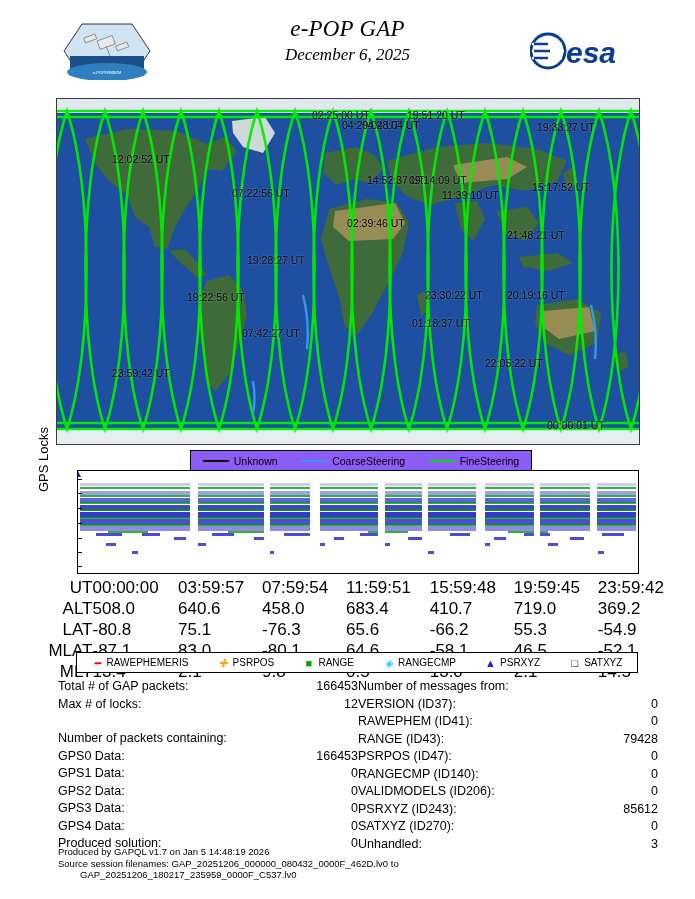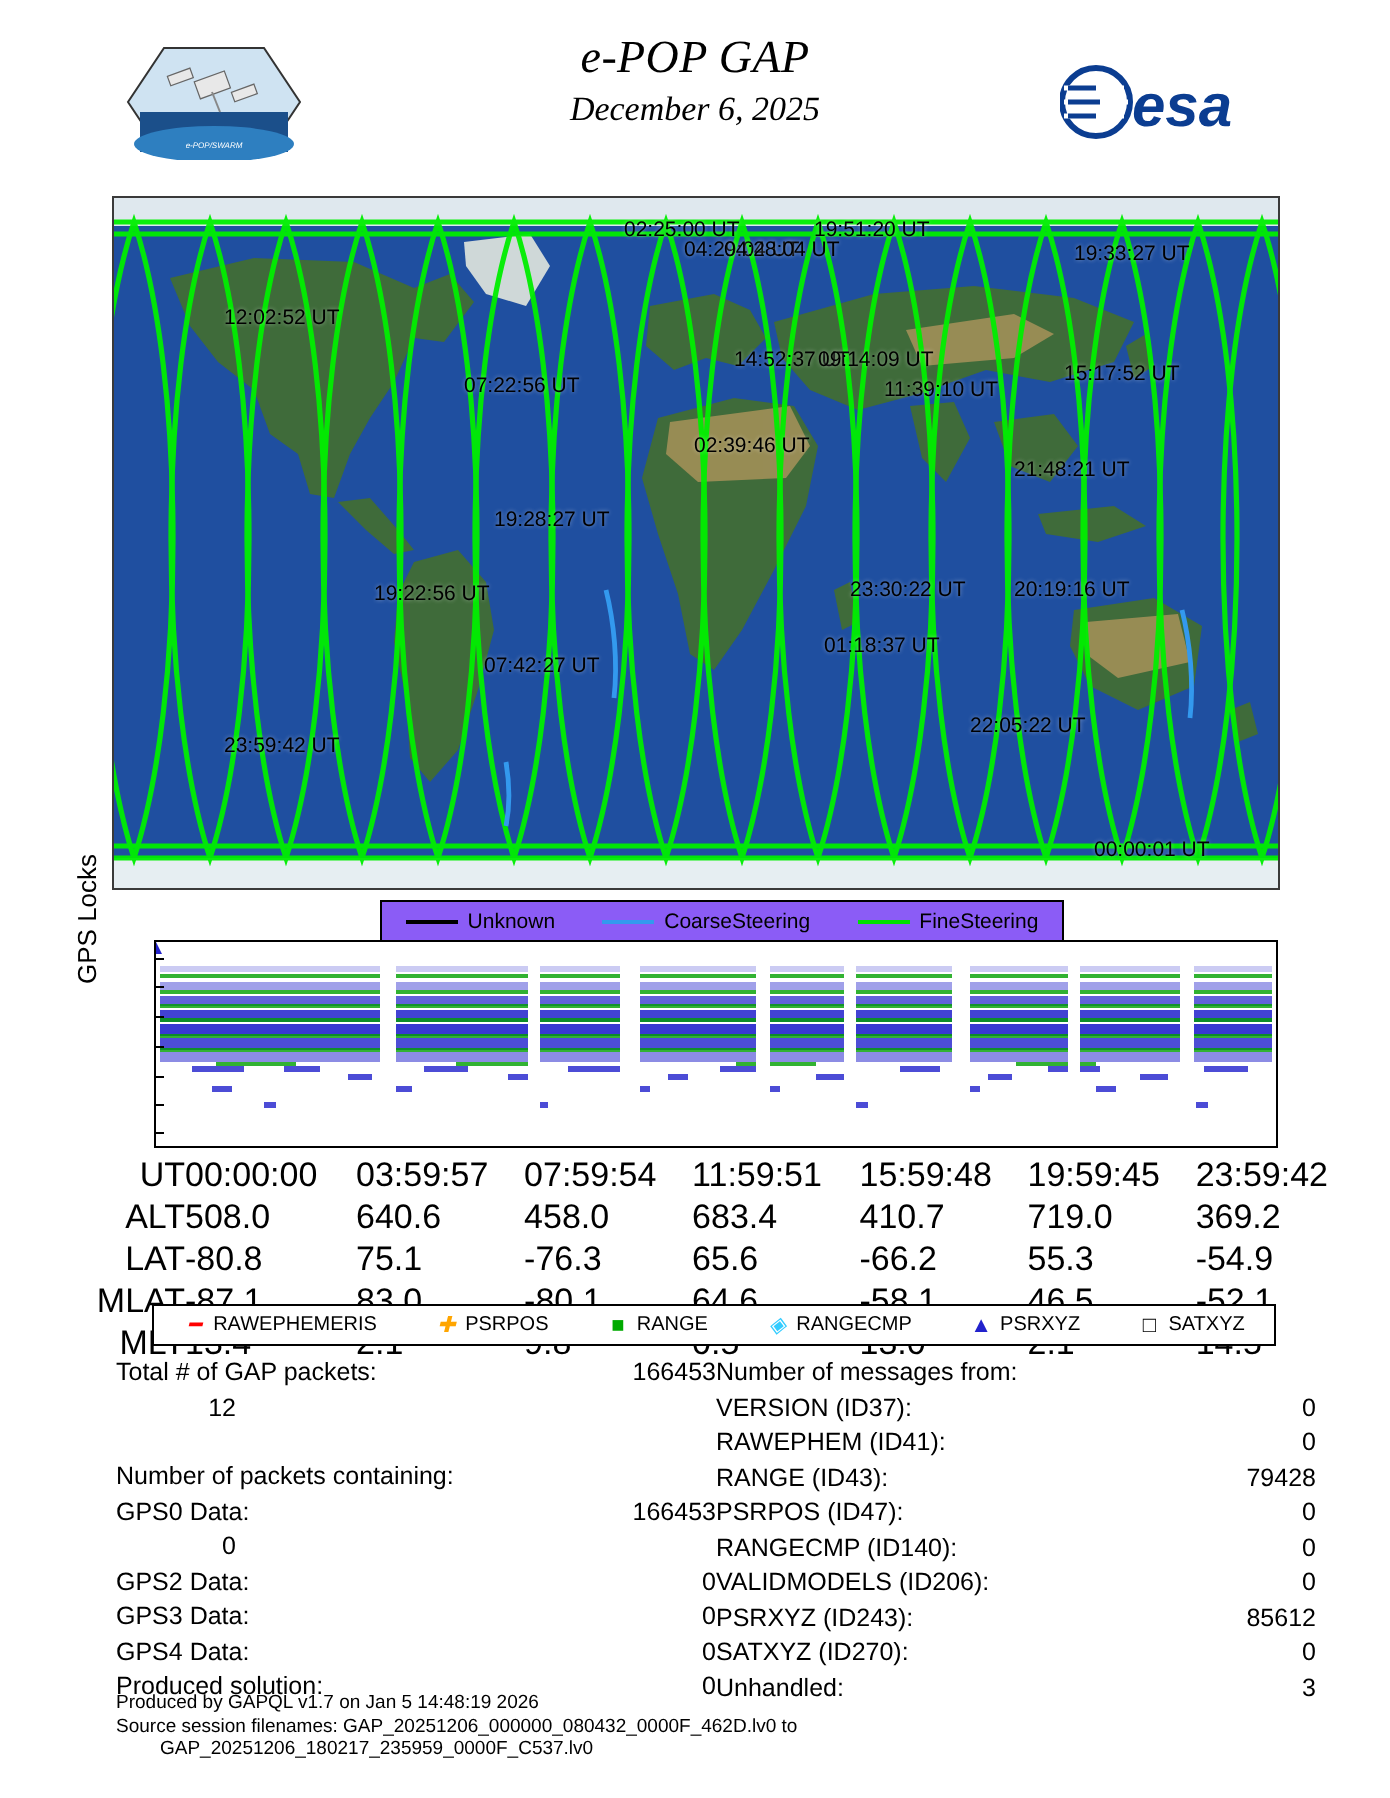--- a/index.html
+++ b/index.html
@@ -536,32 +536,34 @@
 </div>
 
 <div class="stats">
   <div class="stats-cols">
     <div class="col-left">
       <div class="srow">
         <span class="k">Total # of GAP packets:</span>
         <span class="v">166453</span>
       </div>
       <div class="srow">
+        <span class="k">Max # of locks:</span>
         <span class="v">12</span>
       </div>
       <div class="spacer"></div>
       <div class="srow">
         <span class="k">Number of packets containing:</span>
         <span class="v"></span>
       </div>
       <div class="srow">
         <span class="k">GPS0 Data:</span>
         <span class="v">166453</span>
       </div>
       <div class="srow">
+        <span class="k">GPS1 Data:</span>
         <span class="v">0</span>
       </div>
       <div class="srow">
         <span class="k">GPS2 Data:</span>
         <span class="v">0</span>
       </div>
       <div class="srow">
         <span class="k">GPS3 Data:</span>
         <span class="v">0</span>
       </div>

